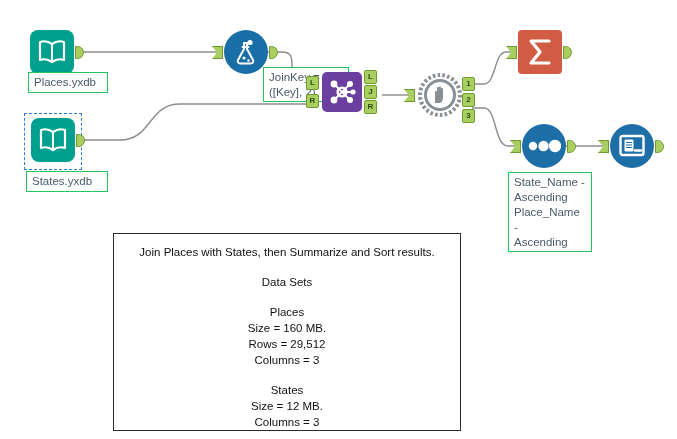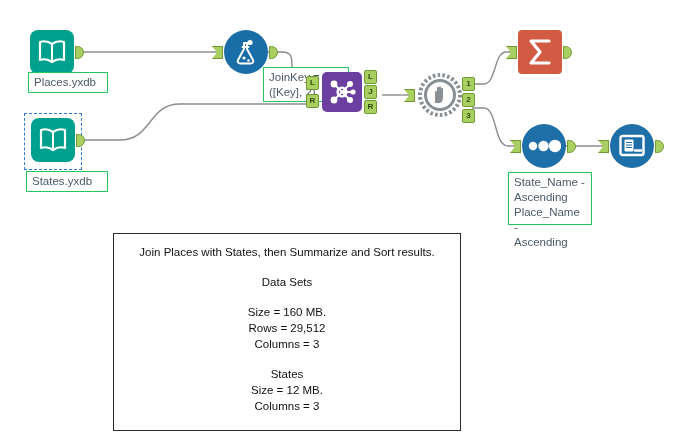--- a/index.html
+++ b/index.html
@@ -235,21 +235,21 @@
     <div class="tool-circ" style="background:#1e6fa8;">
       <svg width="34" height="16" viewBox="0 0 34 16" xmlns="http://www.w3.org/2000/svg">
         <circle cx="6" cy="8" r="4.2" fill="#ffffff"></circle>
         <circle cx="16.5" cy="8" r="5.2" fill="#ffffff"></circle>
         <circle cx="28" cy="8" r="6.2" fill="#ffffff"></circle>
       </svg>
     </div>
     <div class="nub in" style="left:-12px; top:16px;"></div>
     <div class="nub out" style="left:45px; top:16px;"></div>
   </div>
-  <div class="label-box" style="left:508px; top:172px; width:84px; height:53px;">State_Name -
+  <div class="label-box" style="left:508px; top:172px; width:84px; height:80px;">State_Name -
 Ascending
 Place_Name -
 Ascending</div>
 
   <div class="node" style="left:610px; top:124px;">
     <div class="tool-circ" style="background:#1e6fa8;">
       <svg width="28" height="26" viewBox="0 0 28 26" xmlns="http://www.w3.org/2000/svg">
         <rect x="2.5" y="3" width="23" height="19" rx="2" fill="none" stroke="#ffffff" stroke-width="2.4"></rect>
         <rect x="6.5" y="6.5" width="9" height="12" rx="1.2" fill="#ffffff"></rect>
         <g stroke="#1e6fa8" stroke-width="1.1">
@@ -260,20 +260,21 @@
     </div>
     <div class="nub in" style="left:-12px; top:16px;"></div>
     <div class="nub out" style="left:45px; top:16px;"></div>
   </div>
 
   <div id="comment-box">
     <div class="c-head">Join Places with States, then Summarize and Sort results.</div>
     <div class="c-gap"></div>
     <div class="c-line">Data Sets</div>
     <div class="c-gap"></div>
+    <div class="c-line">Places</div>
     <div class="c-line">Size = 160 MB.</div>
     <div class="c-line">Rows = 29,512</div>
     <div class="c-line">Columns = 3</div>
     <div class="c-gap"></div>
     <div class="c-line">States</div>
     <div class="c-line">Size = 12 MB.</div>
     <div class="c-line">Columns = 3</div>
   </div>
 
 </div>

